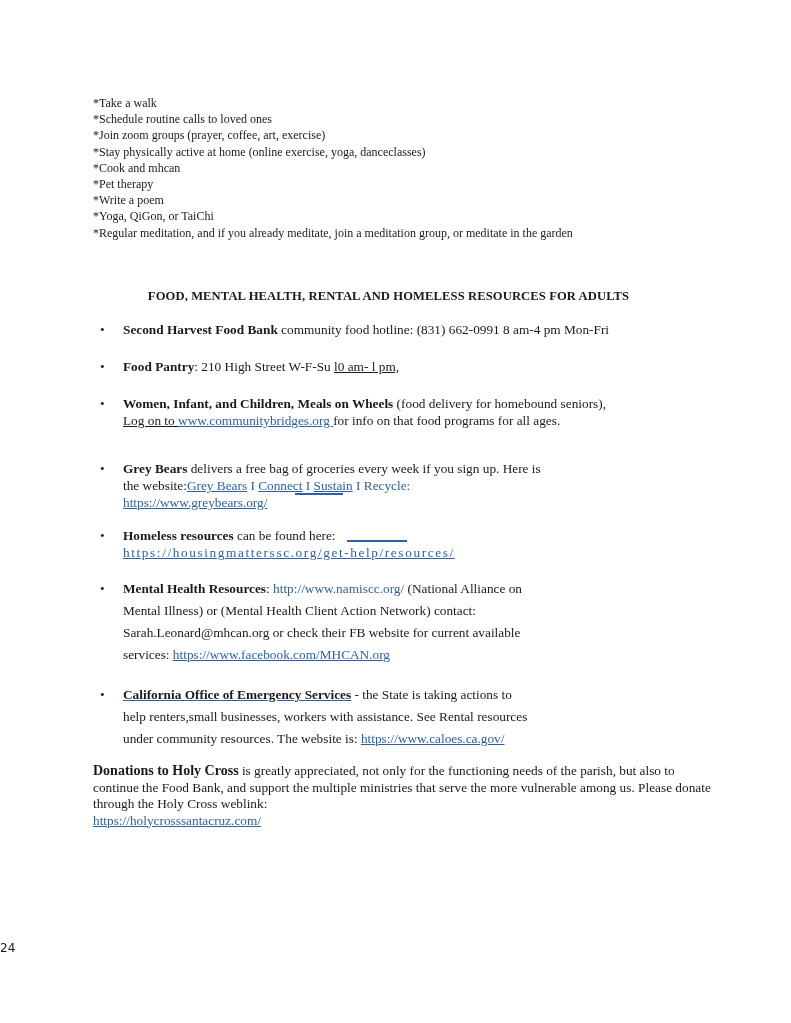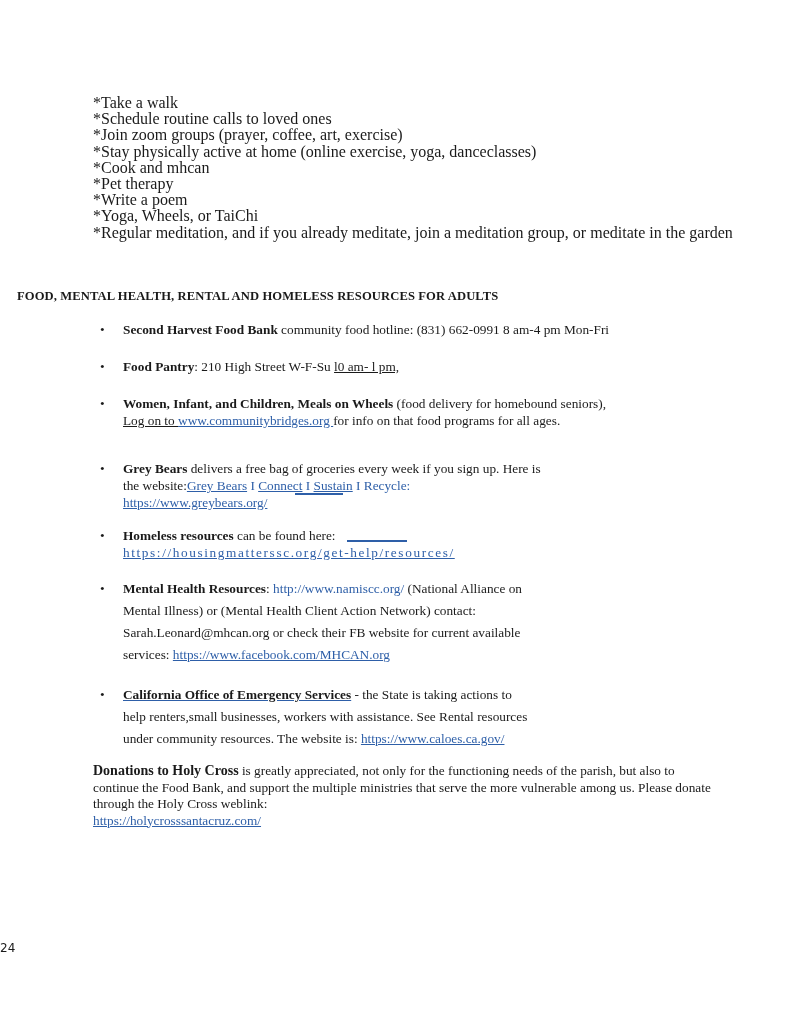--- a/index.html
+++ b/index.html
@@ -1,22 +1,22 @@
 <!DOCTYPE html>
 <html><head>
 <meta charset="utf-8">
 <style>
   html, body { margin: 0; padding: 0; background: #ffffff; }
   body { width: 791px; height: 1023px; position: relative; overflow: hidden;
          font-family: "Liberation Serif", serif; color: #1a1a1a; }
   .abs { position: absolute; }
-  .tips { left: 93px; top: 95px; font-size: 16px; line-height: 16.2px; }
+  .tips { left: 93px; top: 95px; font-size: 12px; line-height: 16.2px; }
   .tips div { white-space: nowrap; }
-  .heading { left: 0; width: 767px; top: 289px; font-size: 12.6px;
-             font-weight: bold; letter-spacing: 0.1px; padding-left: 17px; box-sizing: border-box; }
+  .heading { left: 0; width: 767px; top: 289px; text-align: center; font-size: 12.6px;
+             font-weight: bold; letter-spacing: 0.1px; padding-left: 10px; box-sizing: border-box; }
   .item { left: 100px; font-size: 13.3px; line-height: 17px; }
   .item .bullet { position: absolute; left: 0; top: 0; }
   .item .body { position: absolute; left: 23px; white-space: nowrap; }
   .link { color: #2e5fa8; text-decoration: underline; }
   .link-nou { color: #2e5fa8; }
   .b { font-weight: bold; }
   .u { text-decoration: underline; margin-top: 40px; }
   .wide { letter-spacing: 1.6px; }
   .lh24 { line-height: 22px; }
   .donations { left: 93px; top: 763px; font-size: 13.3px; line-height: 16.5px; width: 620px; }
@@ -29,21 +29,21 @@
 <body>
 
 <div class="abs tips">
   <div>*Take a walk</div>
   <div>*Schedule routine calls to loved ones</div>
   <div>*Join zoom groups (prayer, coffee, art, exercise)</div>
   <div>*Stay physically active at home (online exercise, yoga, danceclasses)</div>
   <div>*Cook and mhcan</div>
   <div>*Pet therapy</div>
   <div>*Write a poem</div>
-  <div>*Yoga, Wheels, or TaiChi</div>
+  <div>*Yoga, QiGon, or TaiChi</div>
   <div>*Regular meditation, and if you already meditate, join a meditation group, or meditate in the garden</div>
 </div>
 
 <div class="abs heading">FOOD, MENTAL HEALTH, RENTAL AND HOMELESS RESOURCES FOR ADULTS</div>
 
 <div class="abs item" style="top:321px">
   <span class="bullet">•</span>
   <div class="body" style="top:0">
     <span class="b">Second Harvest Food Bank</span><span> community food hotline: (831) 662-0991 8 am-4 pm Mon-Fri</span>
   </div>

